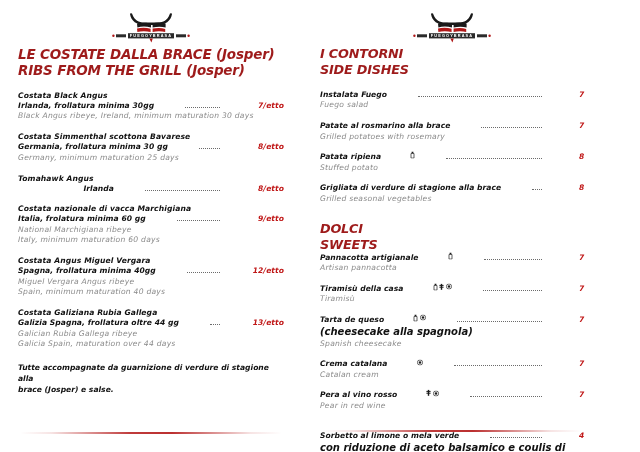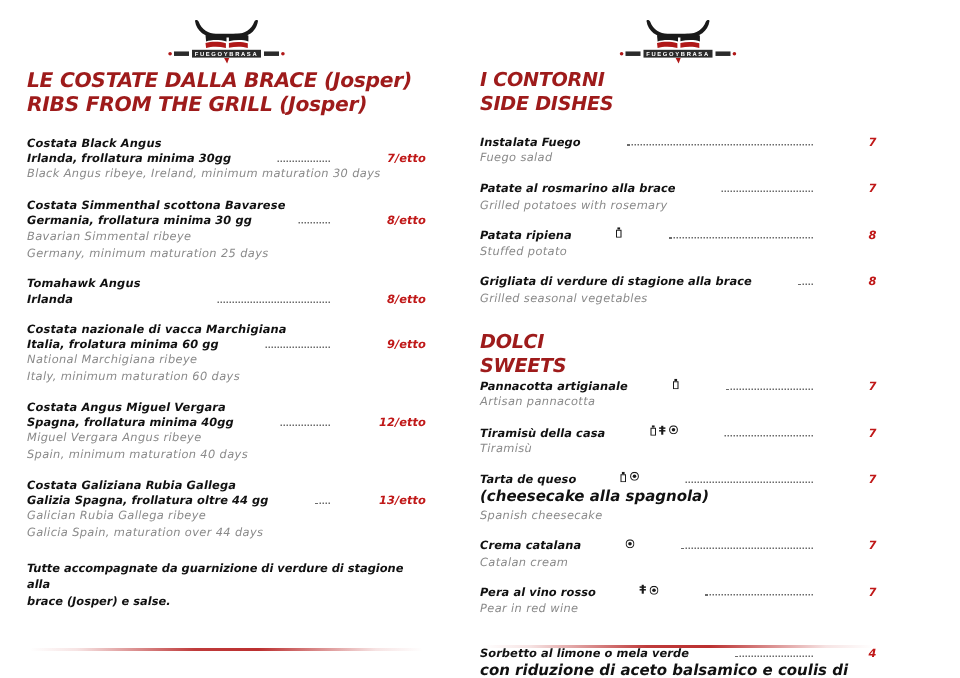--- a/index.html
+++ b/index.html
@@ -69,20 +69,21 @@
     font-style: italic;
     color: #111;
     line-height: 1.35;
     letter-spacing: 0.05px;
     gap: 27px;
   }
   .price-row .label { white-space: nowrap; }
   .price-row .label.spread {
     display: inline-block;
     min-width: 96px;
+    text-align: right;
   }
   .dots {
     flex: 1 1 auto;
     border-bottom: 1px dotted #6b6b6b;
     margin: 0 3px 2px 4px;
     height: 1px;
     min-width: 10px;
   }
   .price {
     color: #c01818;
@@ -188,21 +189,20 @@
       <div class="subtitle">Black Angus ribeye, Ireland, minimum maturation 30 days</div>
     </div>
 
     <div class="item">
       <div class="item-title">Costata Simmenthal scottona Bavarese</div>
       <div class="price-row">
         <span class="label">Germania, frollatura minima 30 gg</span>
         <span class="dots"></span>
         <span class="price left-col">8/etto</span>
       </div>
-      <div class="subtitle">Bavarian Simmental ribeye</div>
       <div class="subtitle">Germany, minimum maturation 25 days</div>
     </div>
 
     <div class="item">
       <div class="item-title">Tomahawk Angus</div>
       <div class="price-row">
         <span class="label spread">Irlanda</span>
         <span class="dots"></span>
         <span class="price left-col">8/etto</span>
       </div>

